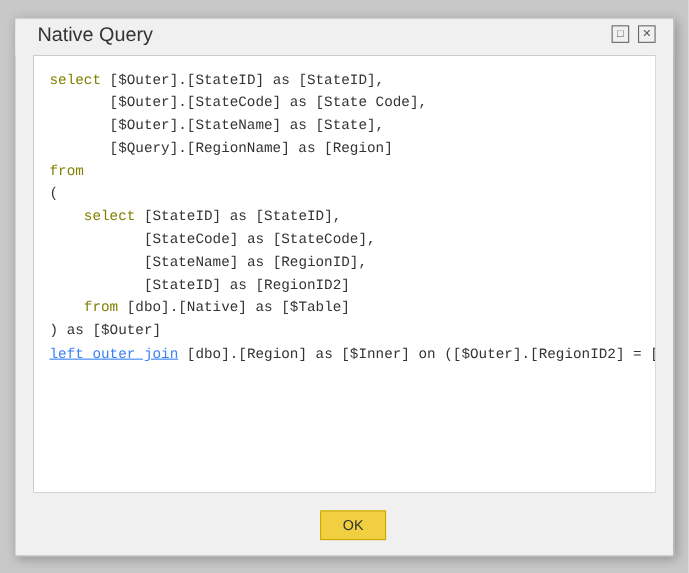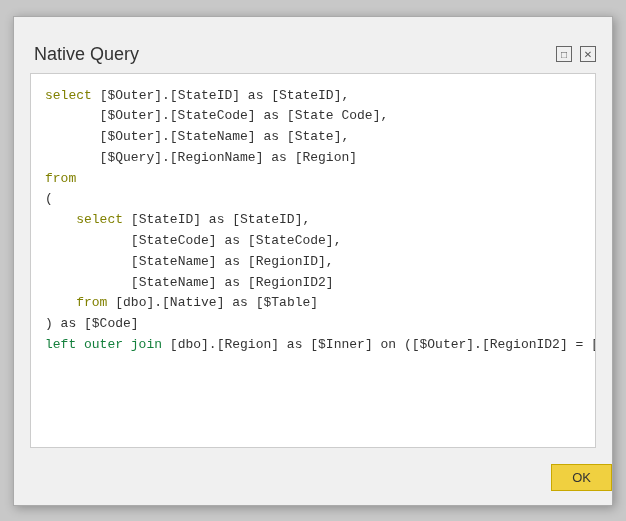--- a/index.html
+++ b/index.html
@@ -26,21 +26,21 @@
       height: 490px;
       display: flex;
       flex-direction: column;
       position: relative;
     }
 
     .title-bar {
       display: flex;
       align-items: center;
       justify-content: space-between;
-      padding: 27px 16px 8px 20px;
+      padding: 4px 16px 8px 20px;
       background: #f0f0f0;
     }
 
     .title-text {
       font-size: 18px;
       font-weight: 400;
       color: #333;
     }
 
     .window-controls {
@@ -74,21 +74,21 @@
     .query-text {
       font-family: 'Courier New', Courier, monospace;
       font-size: 13px;
       color: #333;
       white-space: pre;
       line-height: 1.6;
     }
 
     .footer {
       display: flex;
-      justify-content: flex-end;
+      justify-content: center;
       padding: 8px 0 14px 16px;
     }
 
     .ok-button {
       background: #f0d040;
       border: 1px solid #c8a800;
       color: #333;
       padding: 5px 20px;
       font-size: 13px;
       cursor: pointer;
@@ -110,22 +110,22 @@
   <div class="content-area">
     <div class="query-text"><span style="color:#808000;">select</span> <span>[$Outer].[StateID] as [StateID],</span>
        <span>[$Outer].[StateCode] as [State Code],</span>
        <span>[$Outer].[StateName] as [State],</span>
        <span>[$Query].[RegionName] as [Region]</span>
 <span style="color:#808000;">from</span>
 <span>(</span>
     <span style="color:#808000;">select</span> <span>[StateID] as [StateID],</span>
            <span>[StateCode] as [StateCode],</span>
            <span>[StateName] as [RegionID],</span>
-           <span>[StateName] as [RegionID2]</span>
+           <span>[StateID] as [RegionID2]</span>
     <span style="color:#808000;">from</span> <span>[dbo].[Native] as [$Table]</span>
-<span>) as [$Code]</span>
-<span style="color:#15803d;">left outer join</span> <span>[dbo].[Region] as [$Inner] on ([$Outer].[RegionID2] = [$Inner].[RegionID])</span></div>
+<span>) as [$Outer]</span>
+<span style="color:#3b82f6;text-decoration:underline;">left outer join</span> <span>[dbo].[Region] as [$Inner] on ([$Outer].[RegionID2] = [$Inner].[RegionID])</span></div>
   </div>
 
   <div class="footer">
     <button class="ok-button">OK</button>
   </div>
 </div>
 
 </body></html>

